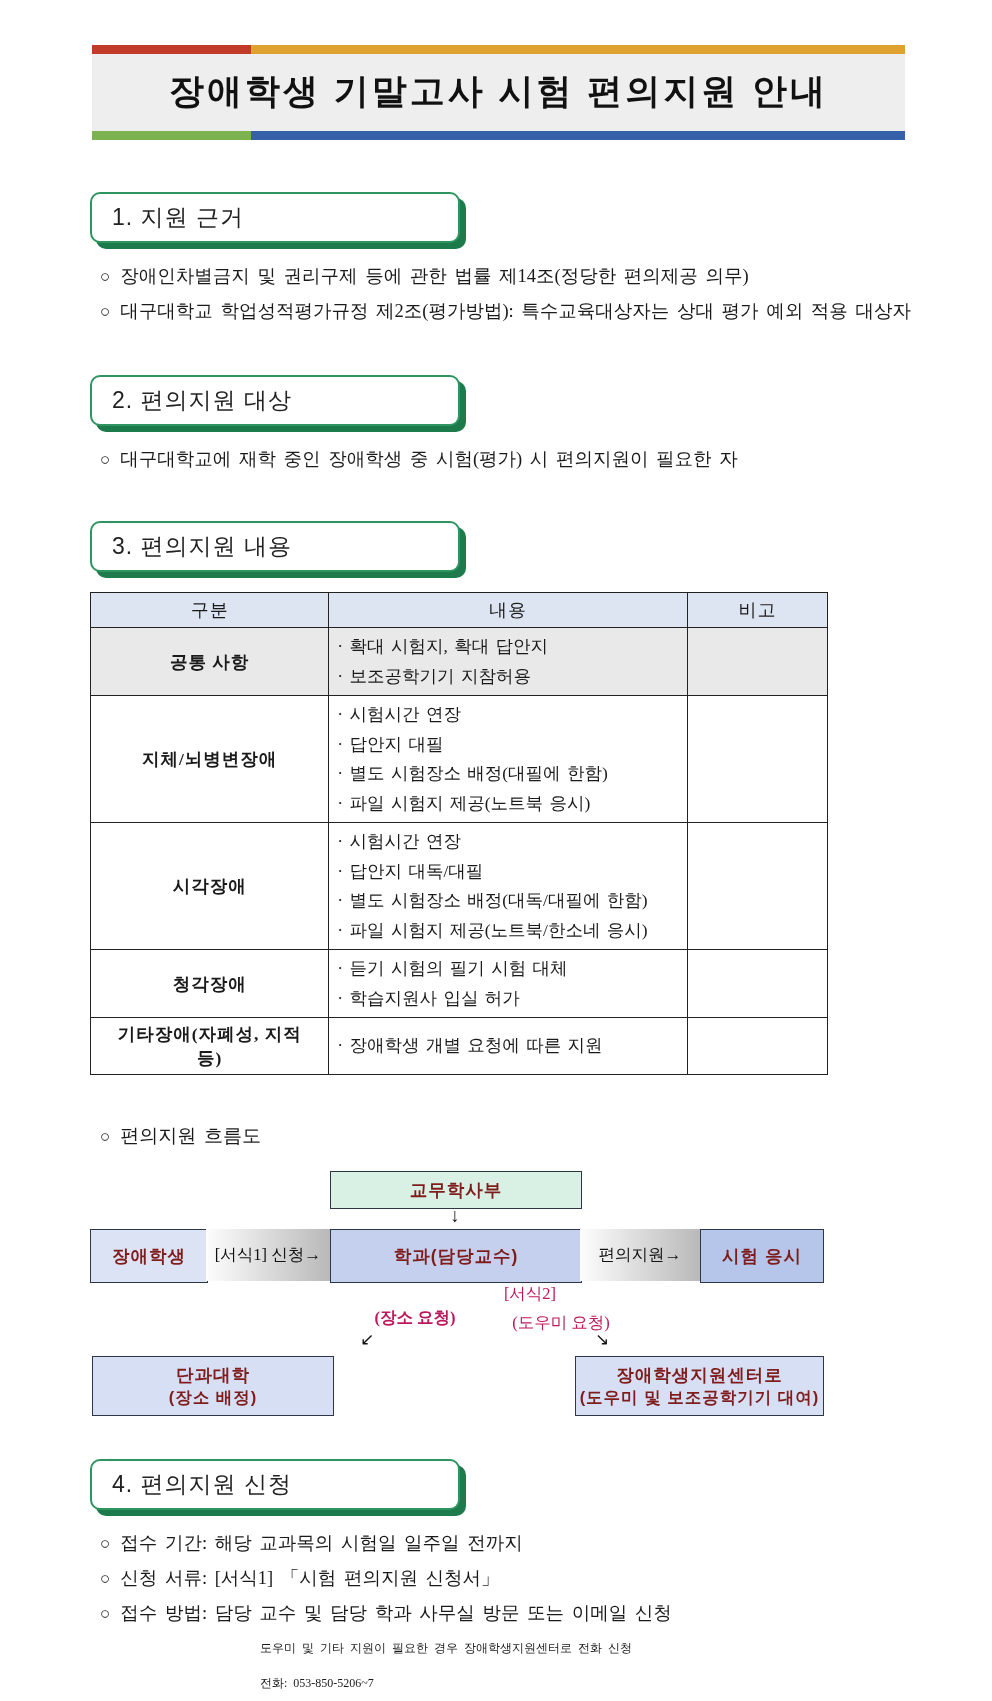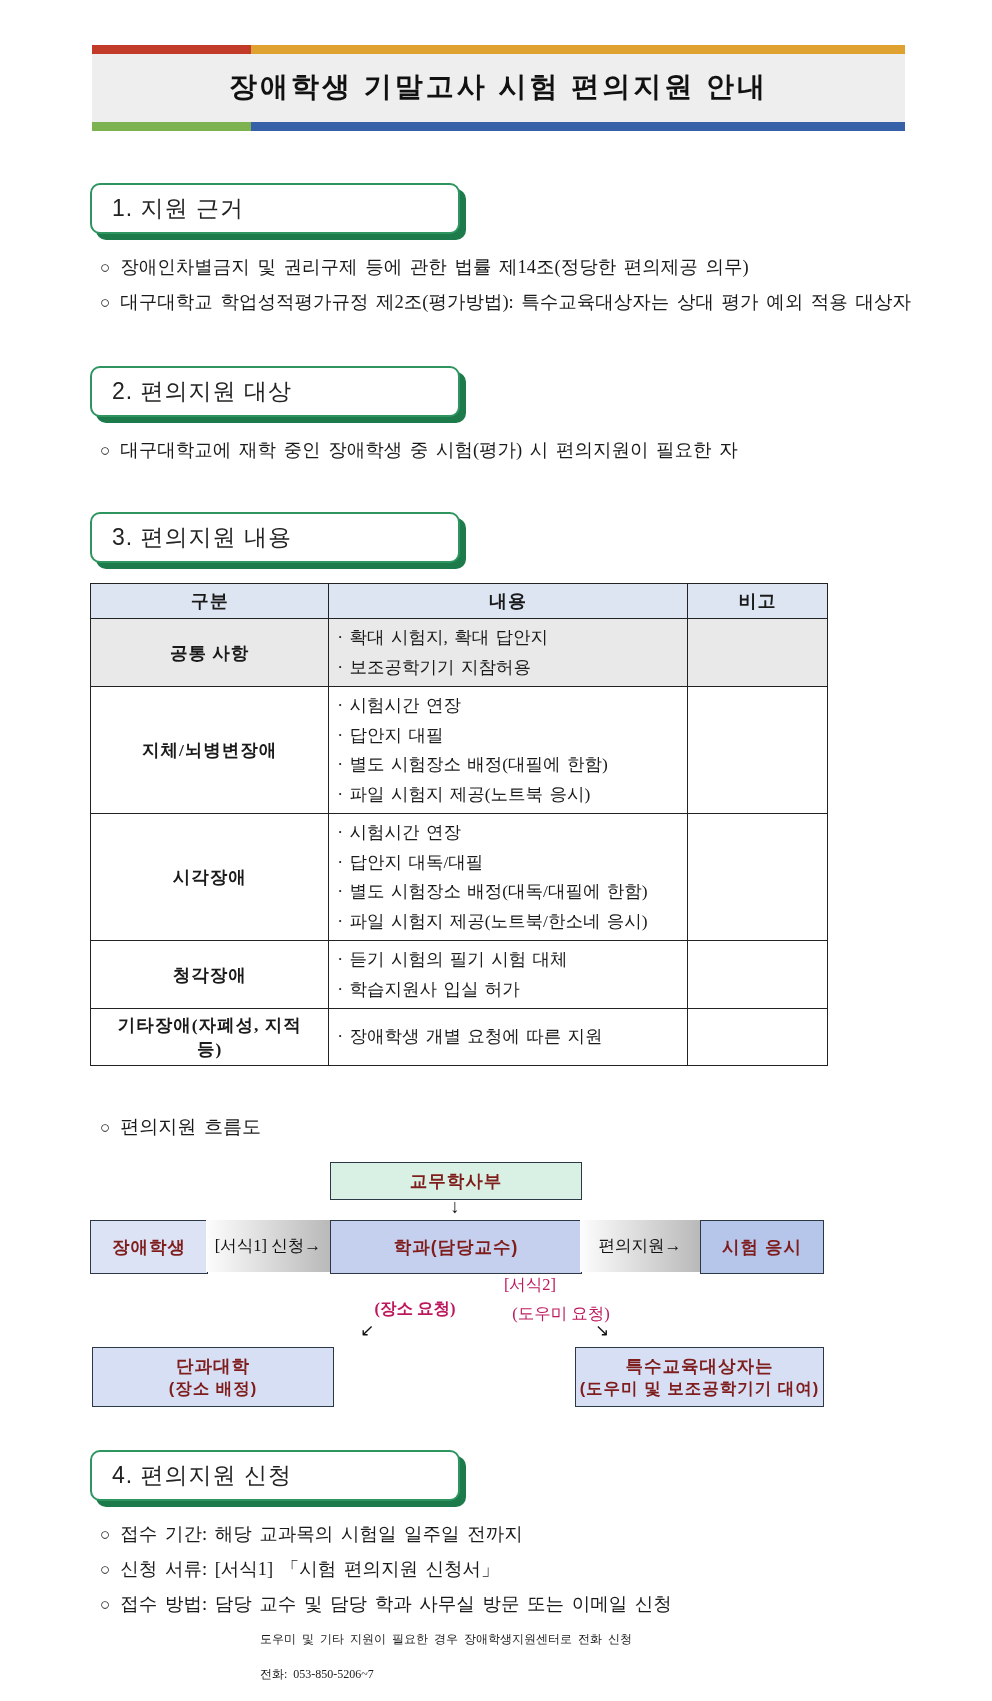--- a/index.html
+++ b/index.html
@@ -13,21 +13,21 @@
   
   .title-block{margin:45px 0 0 2px;width:813px;}
   .bar{height:9px;display:flex;}
   .bar .seg1{width:19.5%;height:100%;}
   .bar .seg2{flex:1;height:100%;}
   .title-band{
     background:#eeeeee;text-align:center;padding:14px 0 16px 0;
   }
   .title-band h1{
     margin:0;font-family:"Liberation Sans","DejaVu Sans",sans-serif;
-    font-size:28px;font-weight:bold;letter-spacing:3px;color:#111;
+    font-size:35px;font-weight:bold;letter-spacing:3px;color:#111;
   }
 
   
   .sec-header{
     width:330px;border:2px solid #2e9560;border-radius:10px;
     background:#ffffff;box-shadow:6px 6px 0 #1d7a4a;
     padding:8px 16px 8px 20px;
     font-family:"Liberation Sans","DejaVu Sans",sans-serif;
     font-size:23px;color:#222;letter-spacing:1px;
   }
@@ -41,21 +41,21 @@
   .bullet .marker{margin-right:10px;font-size:17px;}
   .cont-line{font-size:12px;line-height:35px;word-spacing:3px;padding-left:160px;}
 
   
   table.acc{
     border-collapse:collapse;margin:20px 0 0 0;width:738px;
     font-size:17.5px;
   }
   table.acc th,table.acc td{border:1.6px solid #222;}
   table.acc th{
-    background:#dde5f2;font-weight:bold;height:32px;font-size:18px;
+    background:#dde5f2;font-weight:normal;height:32px;font-size:18px;
     letter-spacing:1px;
   }
   td.cat{width:223px;text-align:center;font-weight:bold;letter-spacing:1px;padding:4px 14px;}
   td.cont{width:365px;padding:4px 8px;}
   td.note{width:146px;}
   tr.shaded td{background:#e9e9e9;}
   .titem{line-height:29.5px;word-spacing:2px;}
 
   
   .flow-label{margin:48px 0 0 10px;font-size:19px;word-spacing:3px;}
@@ -207,21 +207,21 @@
     <div class="flow-note note-place">(장소 요청)</div>
     <div class="flow-note note-helper">(도우미 요청)</div>
     <div class="diag diag-l">↙</div>
     <div class="diag diag-r">↘</div>
 
     <div class="fbox box-bl">
       <div>단과대학</div>
       <div class="l2">(장소 배정)</div>
     </div>
     <div class="fbox box-br">
-      <div>특수교육대상자는</div>
+      <div>장애학생지원센터로</div>
       <div class="l2">(도우미 및 보조공학기기 대여)</div>
     </div>
   </div>
 
   <div class="sec-header spacer-s4">4. 편의지원 신청</div>
   <div class="bullets">
     <div class="bullet"><span class="marker">○</span><span>접수 기간: 해당 교과목의 시험일 일주일 전까지</span></div>
     <div class="bullet"><span class="marker">○</span><span>신청 서류: [서식1] 「시험 편의지원 신청서」</span></div>
     <div class="bullet"><span class="marker">○</span><span>접수 방법: 담당 교수 및 담당 학과 사무실 방문 또는 이메일 신청</span></div>
     <div class="cont-line">도우미 및 기타 지원이 필요한 경우 장애학생지원센터로 전화 신청</div>

